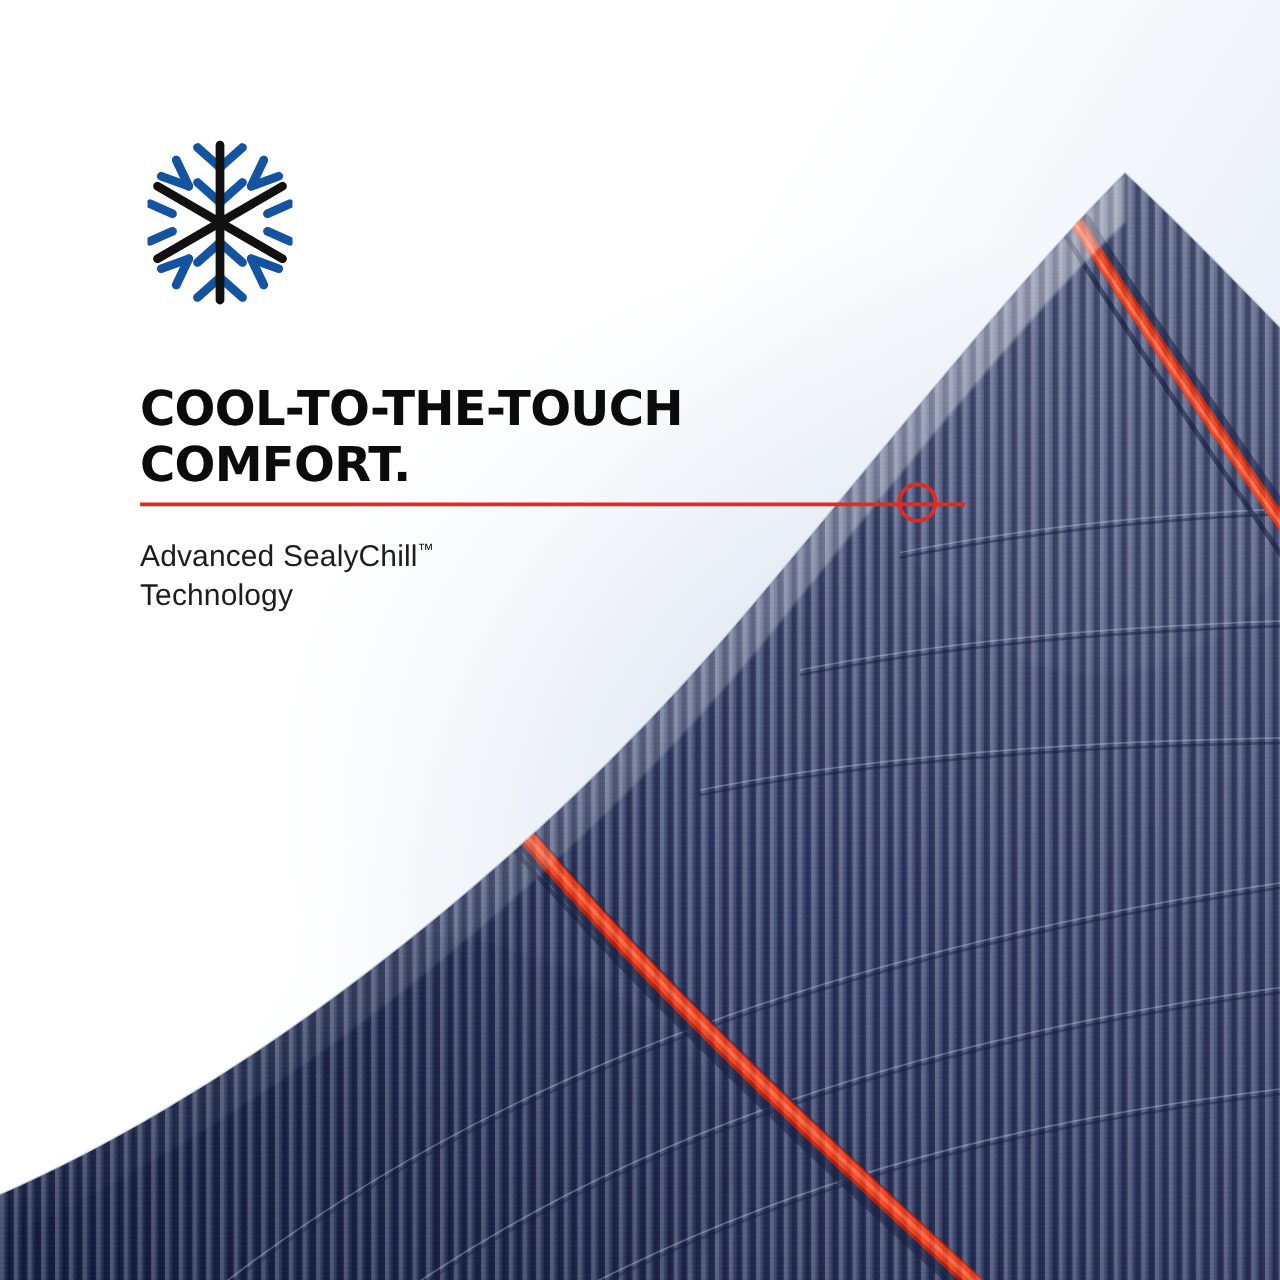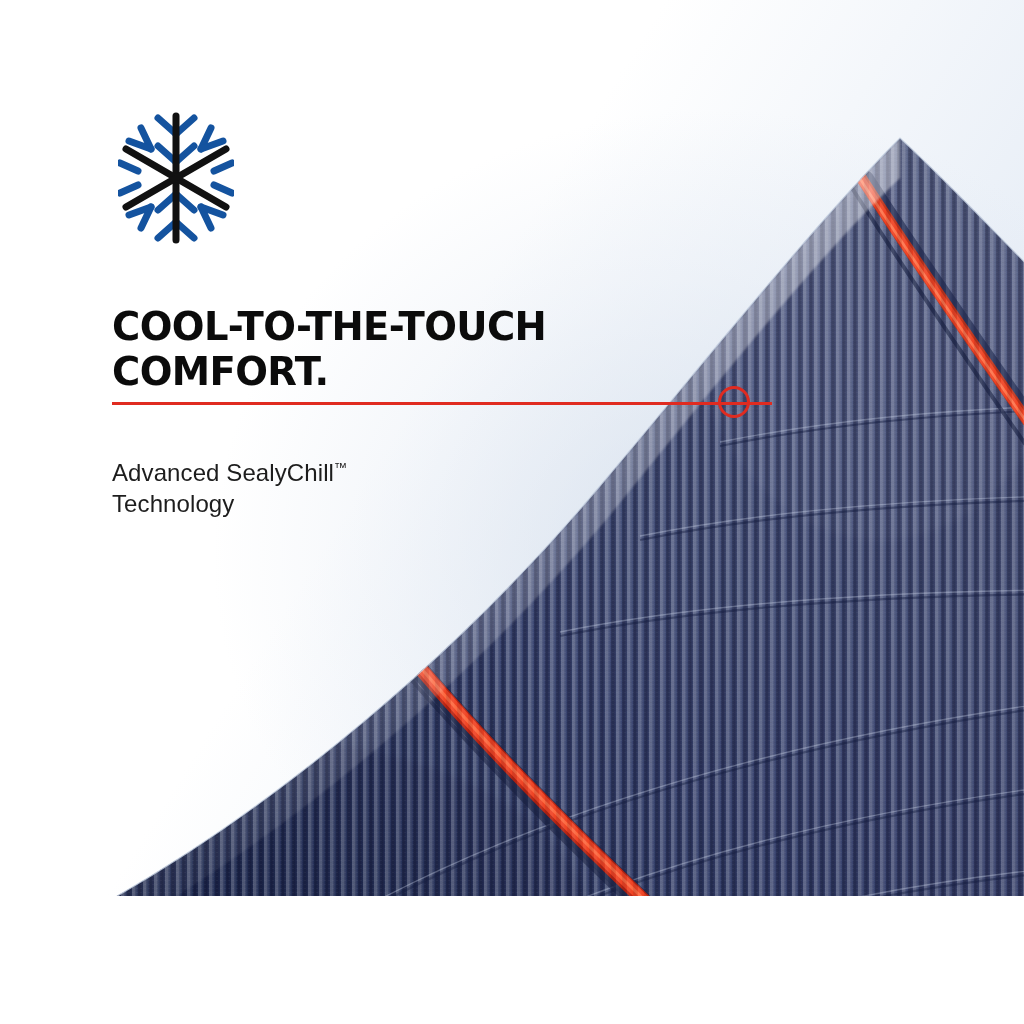--- a/index.html
+++ b/index.html
@@ -2,21 +2,21 @@
 <html><head>
 <meta charset="utf-8">
 <title>Cool-To-The-Touch Comfort</title>
 <style>
   html,body{margin:0;padding:0;}
   body{
     width:1024px;height:1024px;overflow:hidden;
     font-family:"Liberation Sans","DejaVu Sans",sans-serif;
     background:#ffffff;
   }
-  #stage{position:relative;width:1024px;height:896px;overflow:hidden;background:#4d7c0f;}
+  #stage{position:relative;width:1024px;height:1024px;overflow:hidden;background:#4d7c0f;}
 
   
   .bg-wash{position:absolute;inset:0;
     background:
       radial-gradient(ellipse 700px 620px at 70% 62%, rgba(196,210,228,0.55) 0%, rgba(214,224,238,0.28) 45%, rgba(255,255,255,0) 72%),
       linear-gradient(122deg, #ffffff 0%, #ffffff 42%, #f4f7fb 58%, #e9eff7 74%, #ffffff 100%);
   }
 
   
   #mattress{position:absolute;inset:0;}
@@ -41,21 +41,21 @@
   .rule-wrap{position:absolute;left:112px;top:402px;width:660px;height:4px;}
   .rule{position:absolute;left:0;top:0;width:100%;height:3px;background:#e02b20;}
 
   .callout-ring{
     position:absolute;left:718px;top:386px;width:32px;height:32px;
     border:3px solid #e02b20;border-radius:50%;box-sizing:border-box;
     background:transparent;
   }
 
   .subtext{
-    position:absolute;left:112px;top:452px;
+    position:absolute;left:112px;top:424px;
     font-family:"Liberation Sans","DejaVu Sans",sans-serif;
     font-weight:400;font-size:24px;line-height:31px;color:#1d1d1d;
     letter-spacing:0.1px;white-space:pre-line;margin:0;
   }
   .tm{font-size:13px;vertical-align:super;letter-spacing:0;}
 </style>
 </head>
 <body>
 
 <div id="stage">

